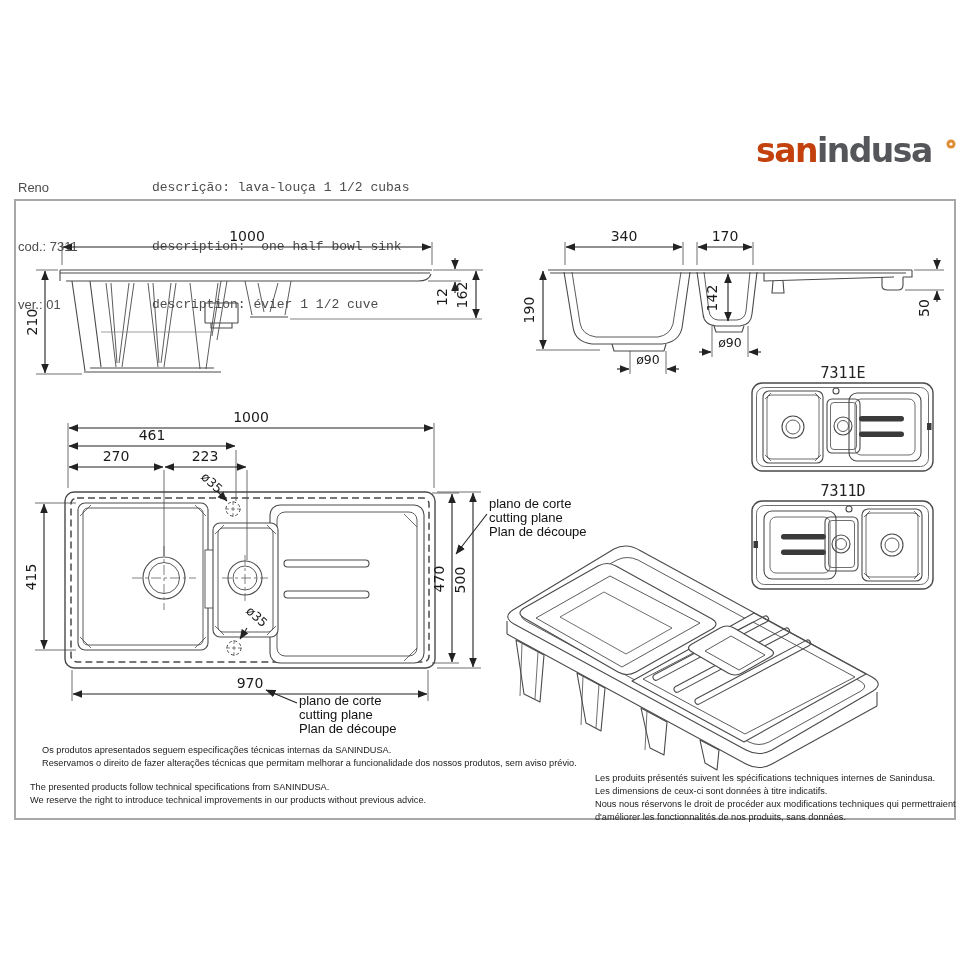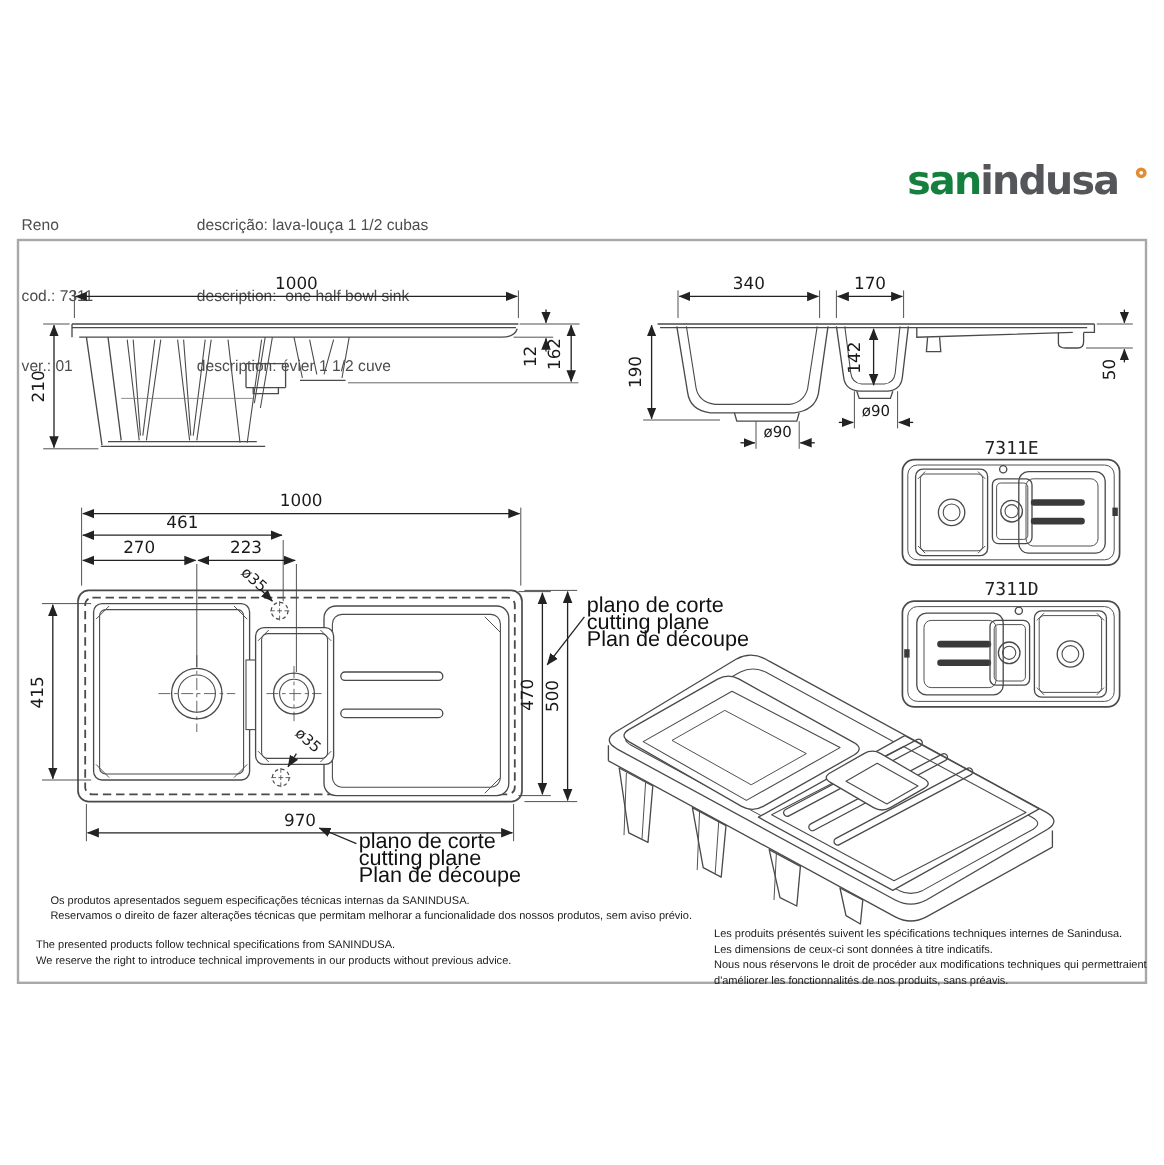--- a/index.html
+++ b/index.html
@@ -3,45 +3,45 @@
 <meta charset="utf-8">
 <style>
   html,body{margin:0;padding:0;background:#fff;}
   #page{position:relative;width:970px;height:971px;background:#fff;overflow:hidden;
         font-family:"Liberation Sans",sans-serif;}
   .abs{position:absolute;}
   .hdr{font-size:13px;line-height:19.5px;color:#4d4d4d;white-space:pre;}
   .hdr span{display:block;}
   #logo{left:756px;top:131px;font-family:"DejaVu Sans",sans-serif;font-size:33px;
         font-weight:bold;letter-spacing:-1.5px;line-height:40px;white-space:nowrap;}
-  #logo .p1{color:#15803d;}
+  #logo .p1{color:#c2410c;}
   #logo .p2{color:#55565A;}
   #main-box{left:14px;top:199px;width:938px;height:617px;border:2px solid #a8a8a8;}
   #cv{left:0;top:0;}
   svg text{font-family:"DejaVu Sans",sans-serif;fill:#1a1a1a;}
   .dimtxt{font-size:14px;}
   .smtxt{font-size:12.5px;}
   .mintitle{font-family:"DejaVu Sans Mono",monospace;font-size:15px;fill:#222;}
-  .cutlbl{font-size:18px;line-height:14px;color:#111;}
+  .cutlbl{font-size:13px;line-height:14px;color:#111;}
   .cutlbl span{display:block;white-space:nowrap;}
   .foot{font-size:9.2px;line-height:13px;color:#1b1b1b;}
   .foot span{display:block;white-space:nowrap;}
   .foot.fr span{white-space:nowrap;}
 </style>
 </head>
 <body>
 
 <div id="page">
 
   <div class="abs hdr" style="left:18px;top:139px;">
     <span>Reno</span>
     <span>cod.: 7311</span>
     <span>ver.: 01</span>
   </div>
-  <div class="abs hdr" style="left:164px;top:139px;">
+  <div class="abs hdr" style="left:152px;top:139px;font-family:Liberation Mono, monospace;">
     <span>descrição: lava-louça 1 1/2 cubas</span>
     <span>description:  one half bowl sink</span>
     <span>description: évier 1 1/2 cuve</span>
   </div>
   <div class="abs" id="logo">
     <span class="p1">san</span><span class="p2">indusa</span>
   </div>
   <svg class="abs" style="left:945px;top:138px;" width="12" height="12">
     <circle cx="6" cy="6" r="4.5" fill="#DE8D35"></circle>
       <circle cx="6" cy="6" r="1.6" fill="#fff"></circle>
@@ -290,16 +290,16 @@
     <span>Reservamos o direito de fazer alterações técnicas que permitam melhorar a funcionalidade dos nossos produtos, sem aviso prévio.</span>
   </div>
   <div class="abs foot" style="left:30px;top:781px;">
     <span>The presented products follow technical specifications from SANINDUSA.</span>
     <span>We reserve the right to introduce technical improvements in our products without previous advice.</span>
   </div>
   <div class="abs foot fr" style="left:595px;top:772px;">
     <span>Les produits présentés suivent les spécifications techniques internes de Sanindusa.</span>
     <span>Les dimensions de ceux-ci sont données à titre indicatifs.</span>
     <span>Nous nous réservons le droit de procéder aux modifications techniques qui permettraient</span>
-    <span>d'améliorer les fonctionnalités de nos produits, sans préavis.</span>
+    <span>d'améliorer les fonctionnalités de nos produits, sans données.</span>
   </div>
 
 </div>
 
 </body></html>

